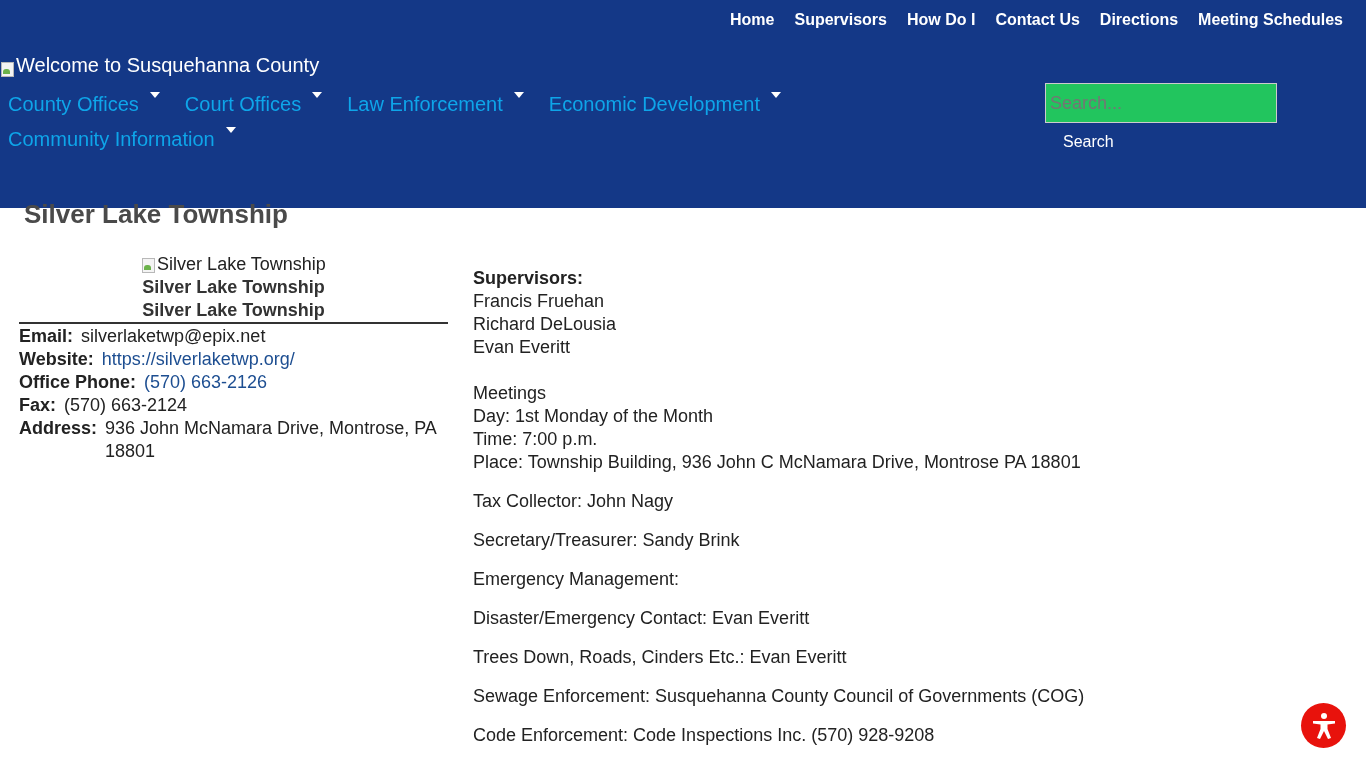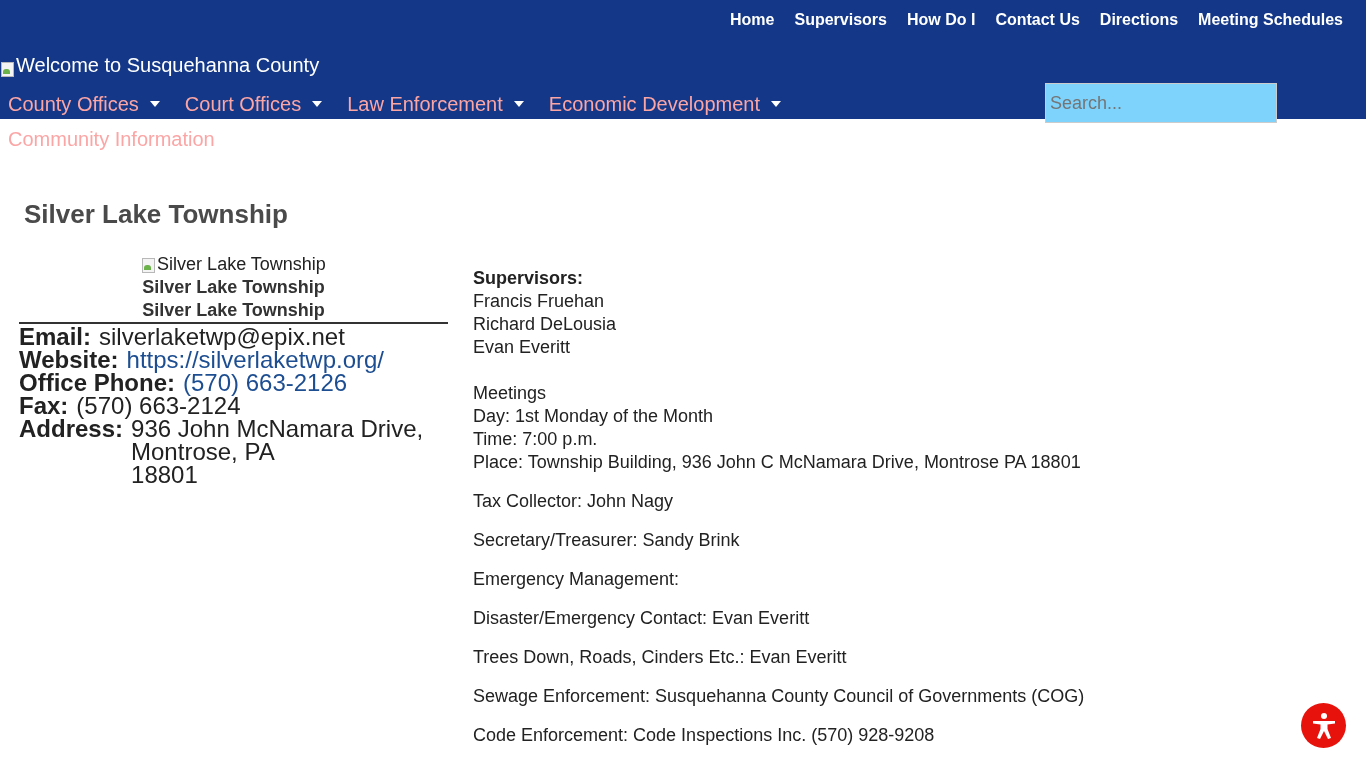--- a/index.html
+++ b/index.html
@@ -5,21 +5,21 @@
   * { box-sizing: border-box; }
   html, body { margin: 0; padding: 0; }
   body {
     width: 1366px; height: 768px; overflow: hidden;
     background: #ffffff;
     font-family: "Liberation Sans", sans-serif;
     color: #222;
     position: relative;
   }
   .header {
-    position: absolute; left: 0; top: 0; width: 1366px; height: 119px;
+    position: absolute; left: 0; top: 0; width: 1366px; height: 208px;
     background: #143887;
   }
   .topnav {
     position: absolute; top: 10px; right: 23px;
     display: flex; gap: 20px;
   }
   .topnav a {
     color: #fff; font-weight: bold; font-size: 16px; text-decoration: none;
     line-height: 20px;
   }
@@ -38,52 +38,52 @@
   }
   .broken-img::after {
     content: ""; position: absolute; left: 3px; top: 8px; width: 7px; height: 5px;
     background: #6bb24a; border-radius: 3px 3px 0 0;
   }
   .mainnav {
     position: absolute; left: 8px; top: 92px; width: 820px;
     display: flex; flex-wrap: wrap; column-gap: 25px; row-gap: 11px;
   }
   .mainnav .item {
-    color: #fca5a5; font-size: 20px; line-height: 24px; display: flex; align-items: center;
+    color: #0ea5e9; font-size: 20px; line-height: 24px; display: flex; 
     cursor: pointer;
   }
   .caret {
     display: inline-block; width: 0; height: 0; margin-left: 11px;
     border-left: 5px solid transparent; border-right: 5px solid transparent;
     border-top: 6px solid #fff;
   }
   .search-input {
     position: absolute; left: 1045px; top: 83px; width: 232px; height: 40px;
-    border: 1px solid #ccc; background: #7dd3fc; font-size: 18px;
+    border: 1px solid #ccc; background: #22c55e; font-size: 18px;
     padding: 11px 4px; color: #333;
     font-family: "Liberation Sans", sans-serif;
   }
   .search-input::placeholder { color: #757575; }
   .search-button {
     position: absolute; left: 1063px; top: 133px;
     color: #fff; font-size: 16px; background: none; border: none; padding: 0;
     font-family: "Liberation Sans", sans-serif; cursor: pointer;
   }
   .page-title {
     position: absolute; left: 24px; top: 199px; margin: 0;
     font-size: 26px; font-weight: bold; color: #4a4a4a; line-height: 30px;
   }
   .card {
     position: absolute; left: 19px; top: 253px; width: 429px;
   }
   .card-head { text-align: center; font-size: 18px; line-height: 23px; padding-left: 0; }
   .card-head .img-alt { display: flex; justify-content: center; align-items: center; color: #222; }
   .card-head .name { font-weight: bold; color: #333; }
   .divider { border: none; border-top: 2px solid #333; margin: 0 0 1px 0; }
-  .info { font-size: 24px; line-height: 23px; }
+  .info { font-size: 18px; line-height: 23px; }
   .info .row { display: flex; }
   .info .label { font-weight: bold; color: #222; margin-right: 8px; white-space: nowrap; }
   .info a { color: #1d4e91; text-decoration: none; }
   .right {
     position: absolute; left: 473px; top: 267px; width: 700px;
     font-size: 18px; line-height: 23px; color: #222;
   }
   .right p { margin: 0 0 16px 0; }
   .right .sup-label { font-weight: bold; text-align: center; }
   .access-btn {

